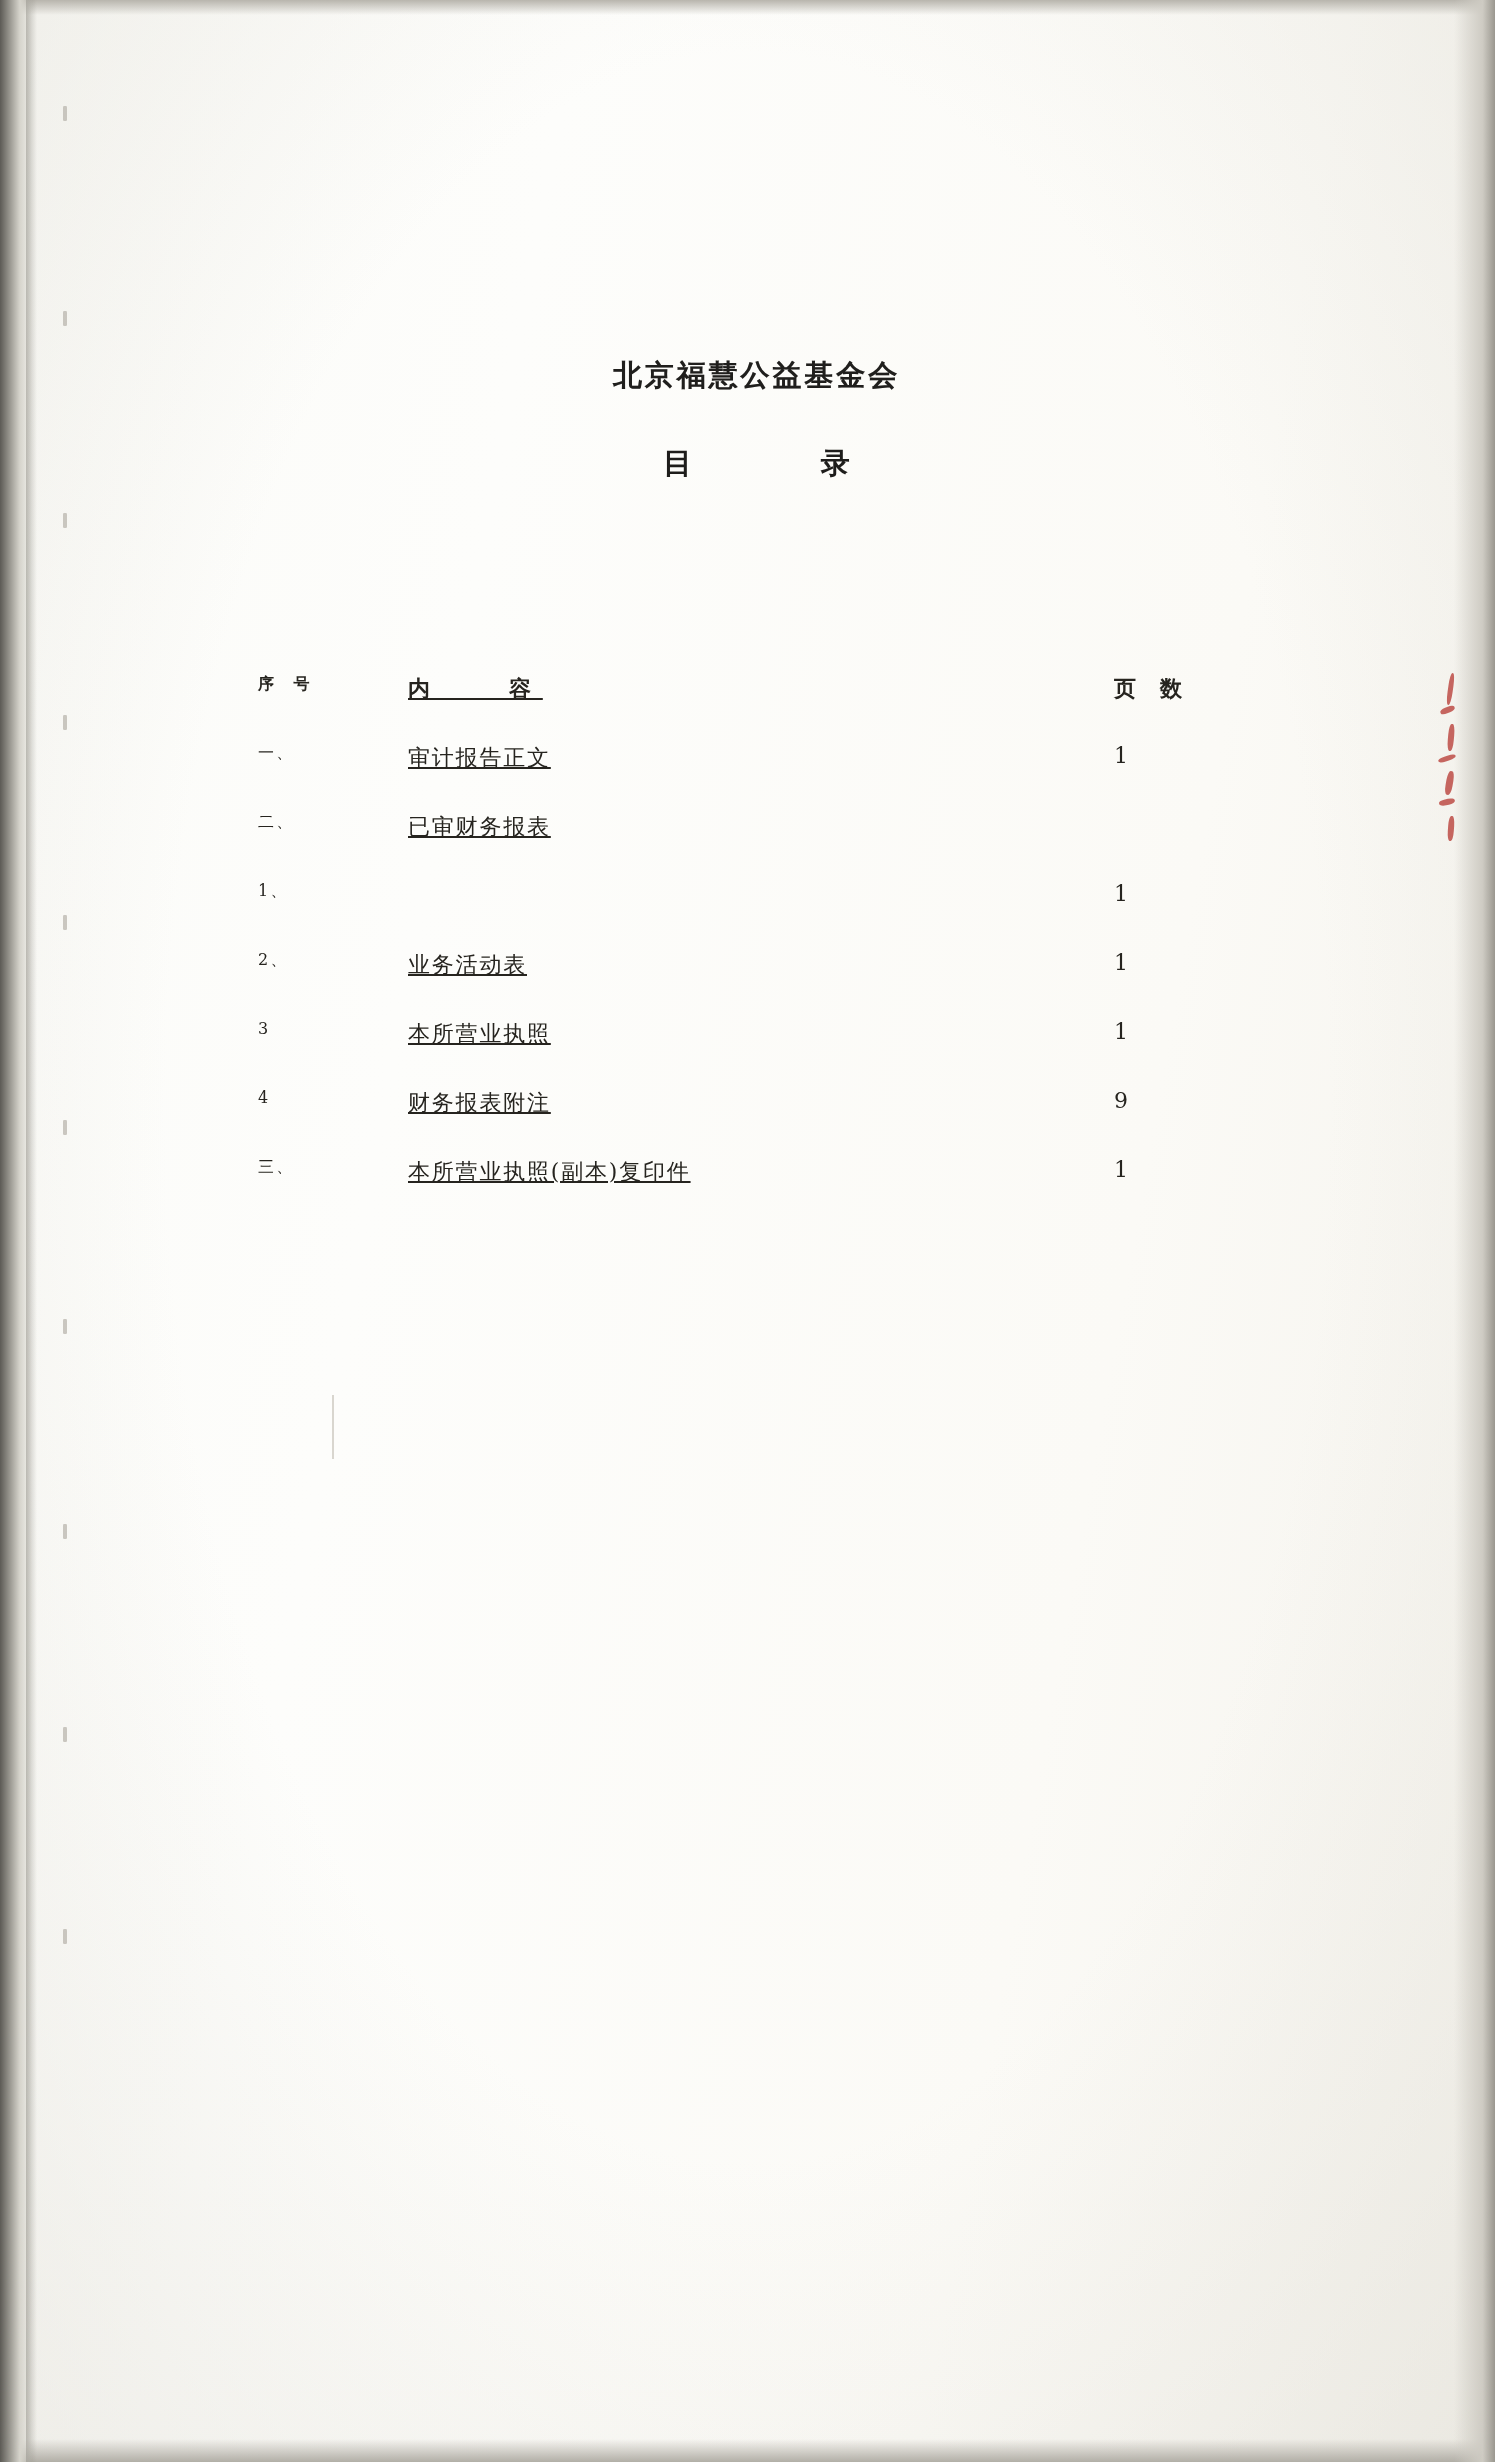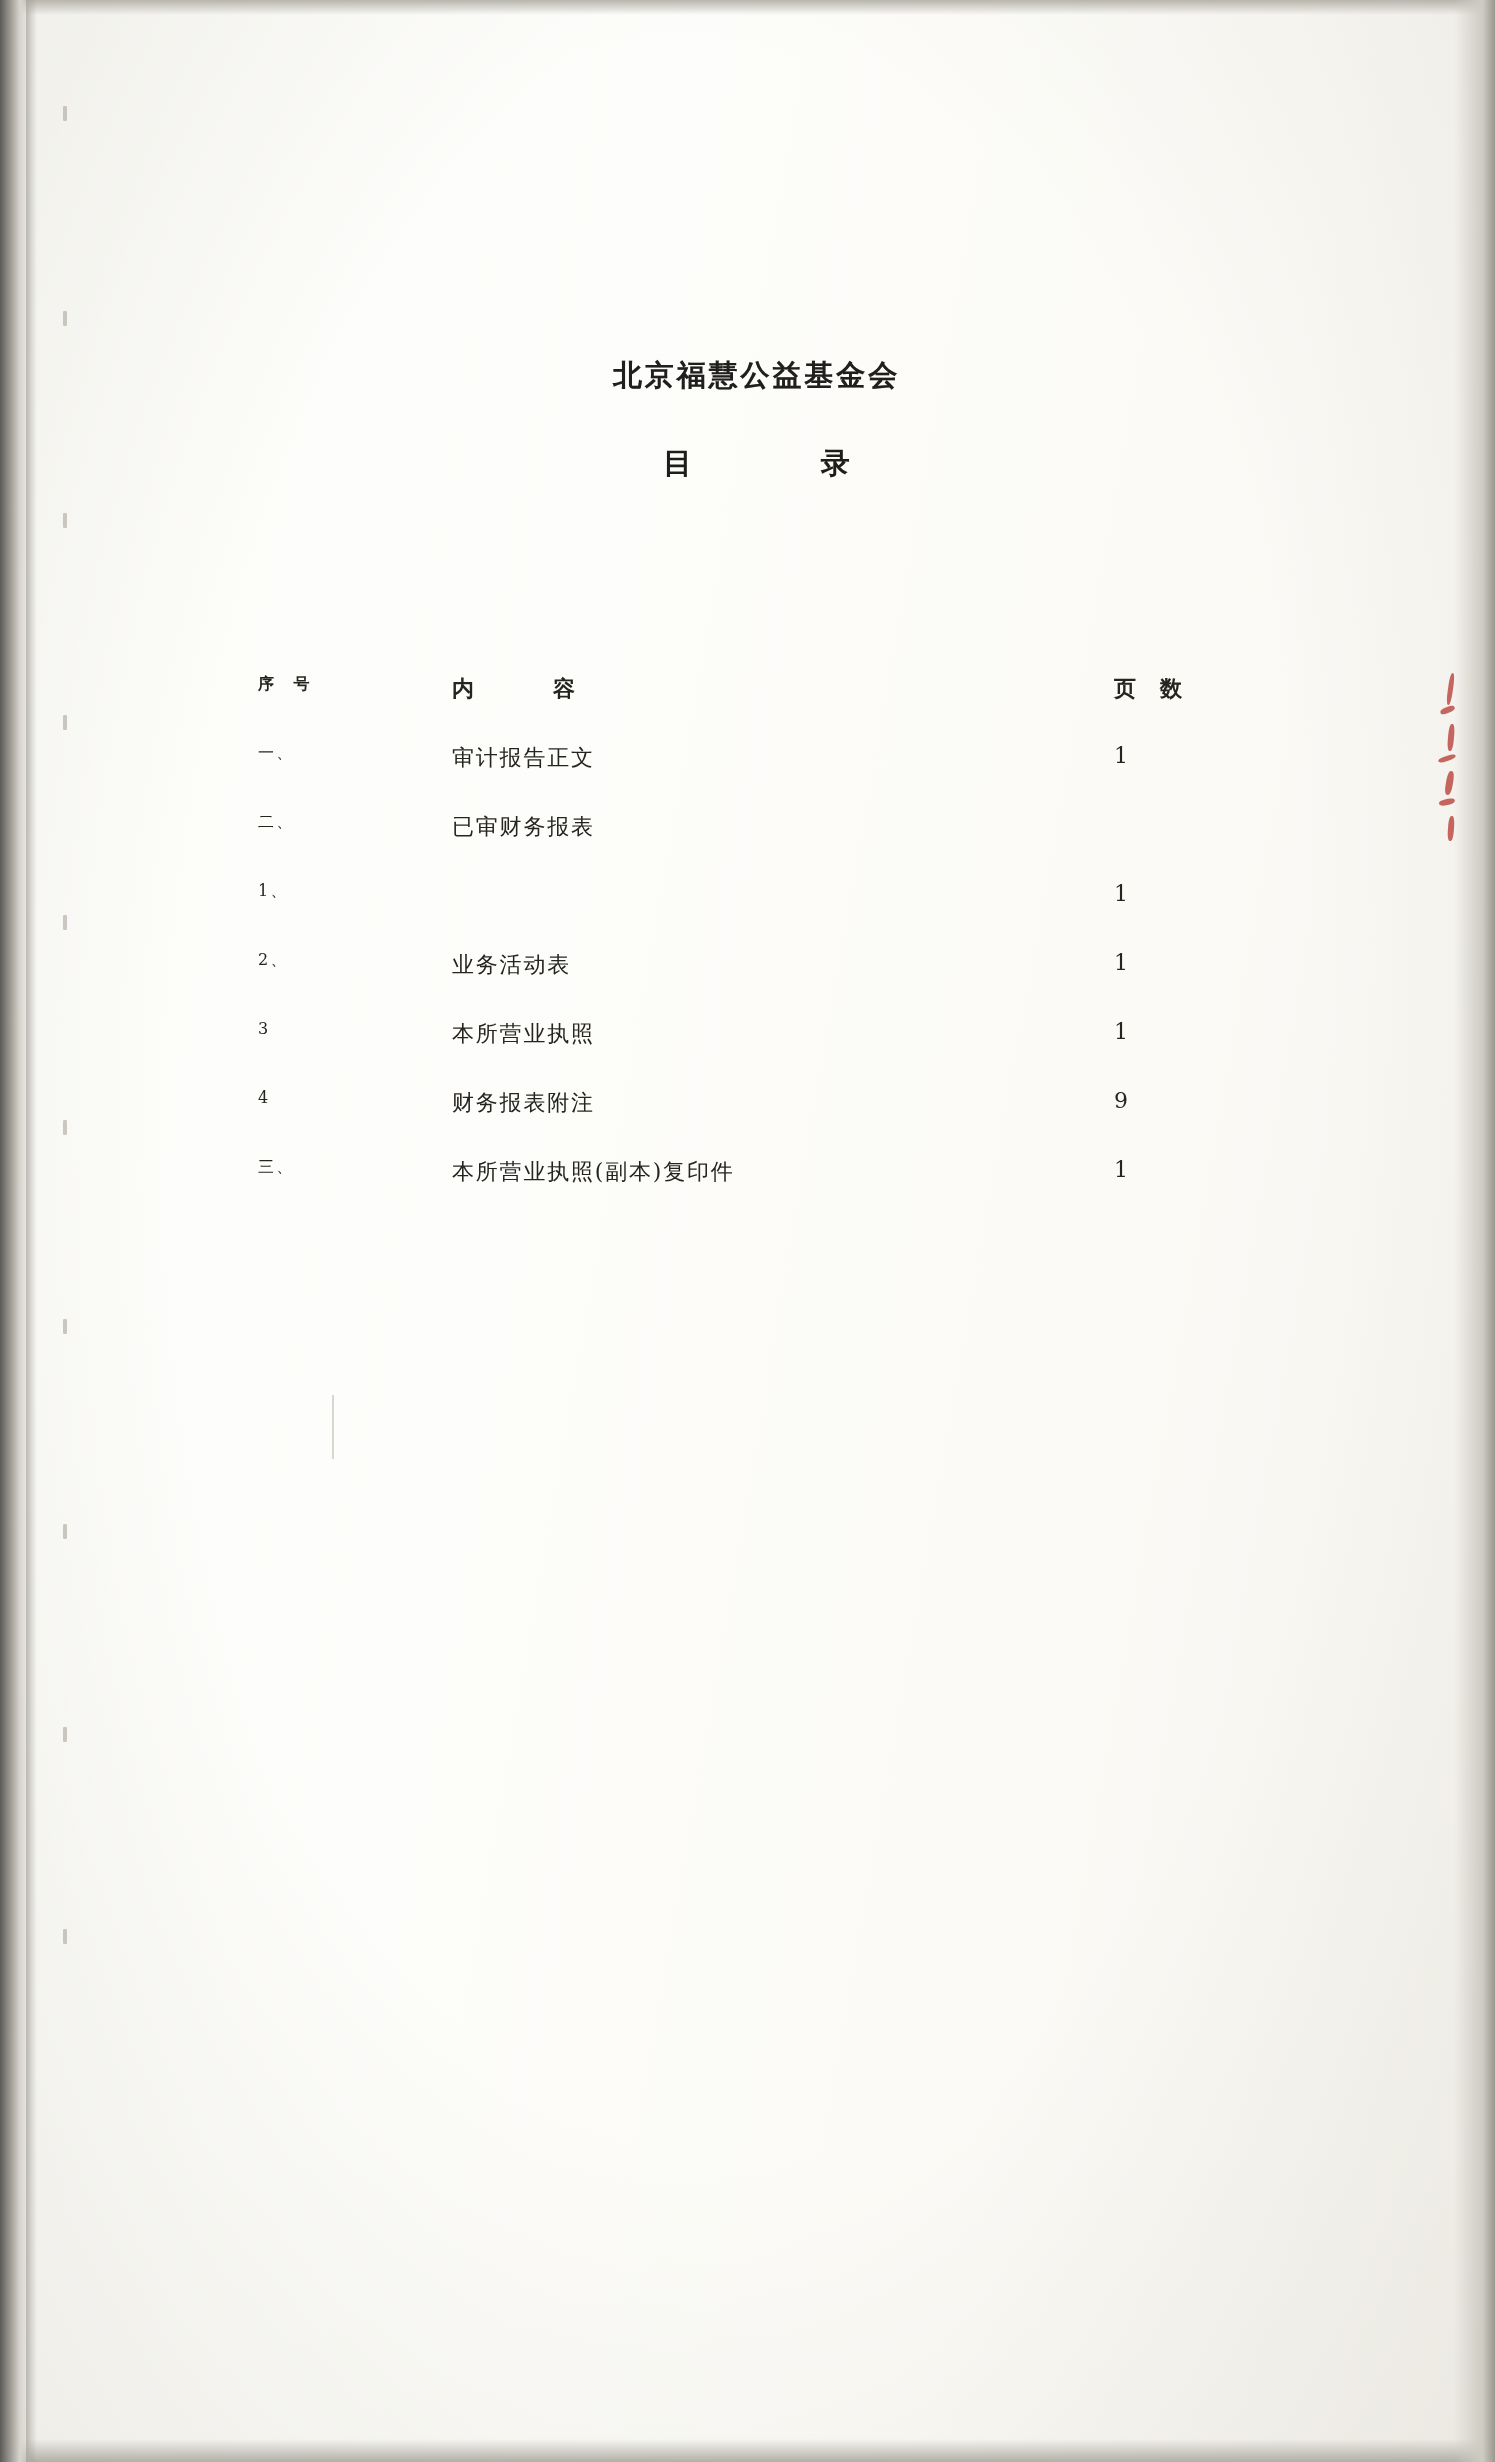--- a/index.html
+++ b/index.html
@@ -133,25 +133,26 @@
   .c-no {
     position: absolute;
     left: 258px;
     width: 164px;
     font-size: 16px;
     letter-spacing: 2.3px;
     white-space: nowrap;
   }
   .c-name {
     position: absolute;
-    left: 452px;
+    left: 408px;
     width: 645px;
     font-size: 22px;
     letter-spacing: 1.8px;
     white-space: nowrap;
+    text-decoration: underline;
   }
   .c-page {
     position: absolute;
     left: 1114px;
     width: 147px;
     text-align: left;
     font-size: 22px;
     letter-spacing: 1.8px;
     white-space: nowrap;
   }

